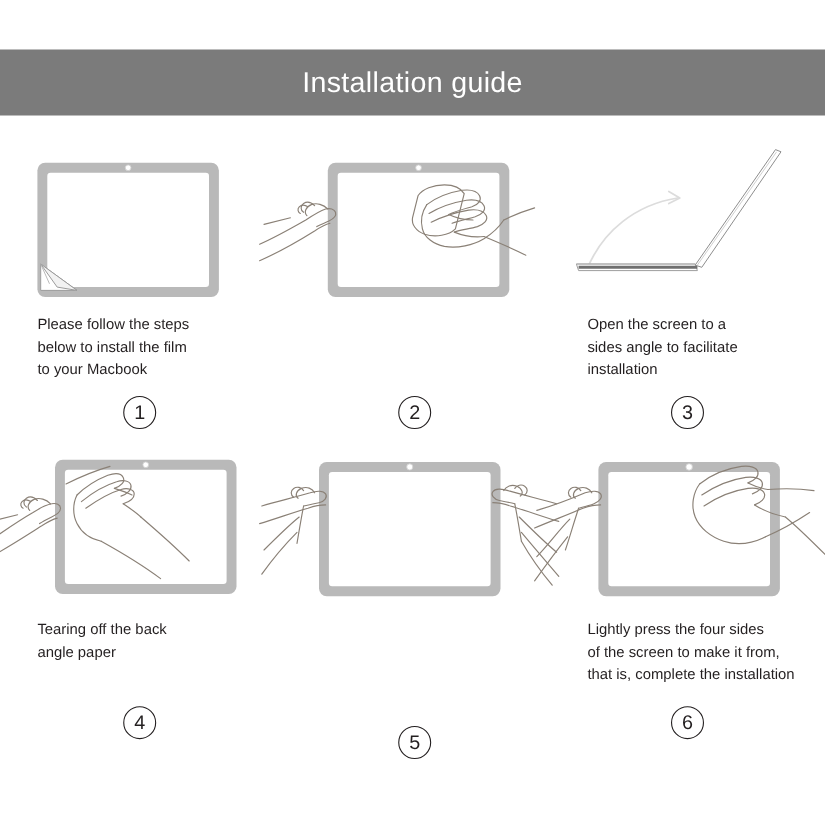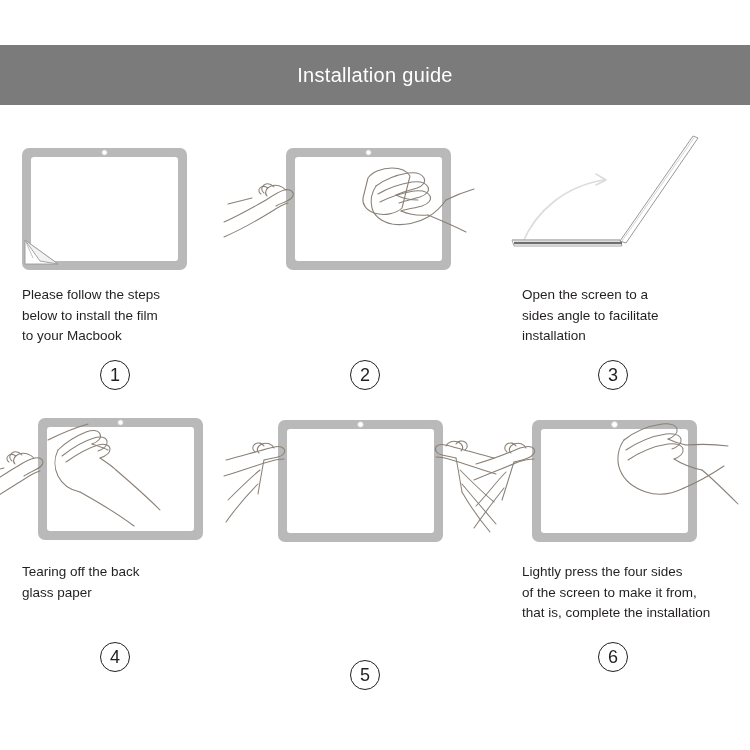--- a/index.html
+++ b/index.html
@@ -26,37 +26,38 @@
     top: 45px;
     width: 750px;
     height: 60px;
     background: #7b7b7b;
     display: flex;
     align-items: center;
     justify-content: center;
   }
   #header-title {
     color: #ffffff;
-    font-size: 20px;
+    font-size: 26px;
     font-weight: 400;
     letter-spacing: 0.3px;
     font-family: "Liberation Sans", sans-serif;
     line-height: 1;
   }
 
   
   #steps-grid {
     position: absolute;
     left: 0;
     top: 130px;
     width: 662px;
     height: 600px;
     display: grid;
     grid-template-columns: 250px 250px 250px;
     grid-template-rows: 280px 300px;
+    padding-left: 12px;
   }
   .step-cell {
     position: relative;
     box-sizing: border-box;
   }
 
   
   .illus {
     position: relative;
     width: 250px;
@@ -250,21 +251,21 @@
             <path class="hand-line" d="M58 40 C54 48 54 58 58 66 C62 74 70 80 80 82"></path>
             <path class="hand-line" d="M80 82 C98 92 118 104 134 116"></path>
             <path class="hand-line" d="M100 48 C106 52 112 56 116 60"></path>
             <path class="hand-line" d="M116 60 C130 72 146 86 160 100"></path>
             <path class="hand-line" d="M92 34 C98 36 104 38 108 40"></path>
             <path class="hand-line" d="M48 30 C60 24 74 18 88 14"></path>
           </g>
         </svg>
       </div>
       <div class="caption">Tearing off the back
-glass paper</div>
+angle paper</div>
       <div class="num-badge">4</div>
     </div>
 
     <div class="step-cell r2 c2">
       <div class="illus">
         <svg width="250" height="140" viewBox="0 0 250 140">
           <g>
             <rect x="28" y="10" width="165" height="122" rx="7" ry="7" class="bezel"></rect>
             <rect x="37" y="19" width="147" height="104" rx="3" ry="3" class="screen-inner"></rect>
             <circle cx="110.5" cy="14.5" r="2.8" class="cam-dot"></circle>

